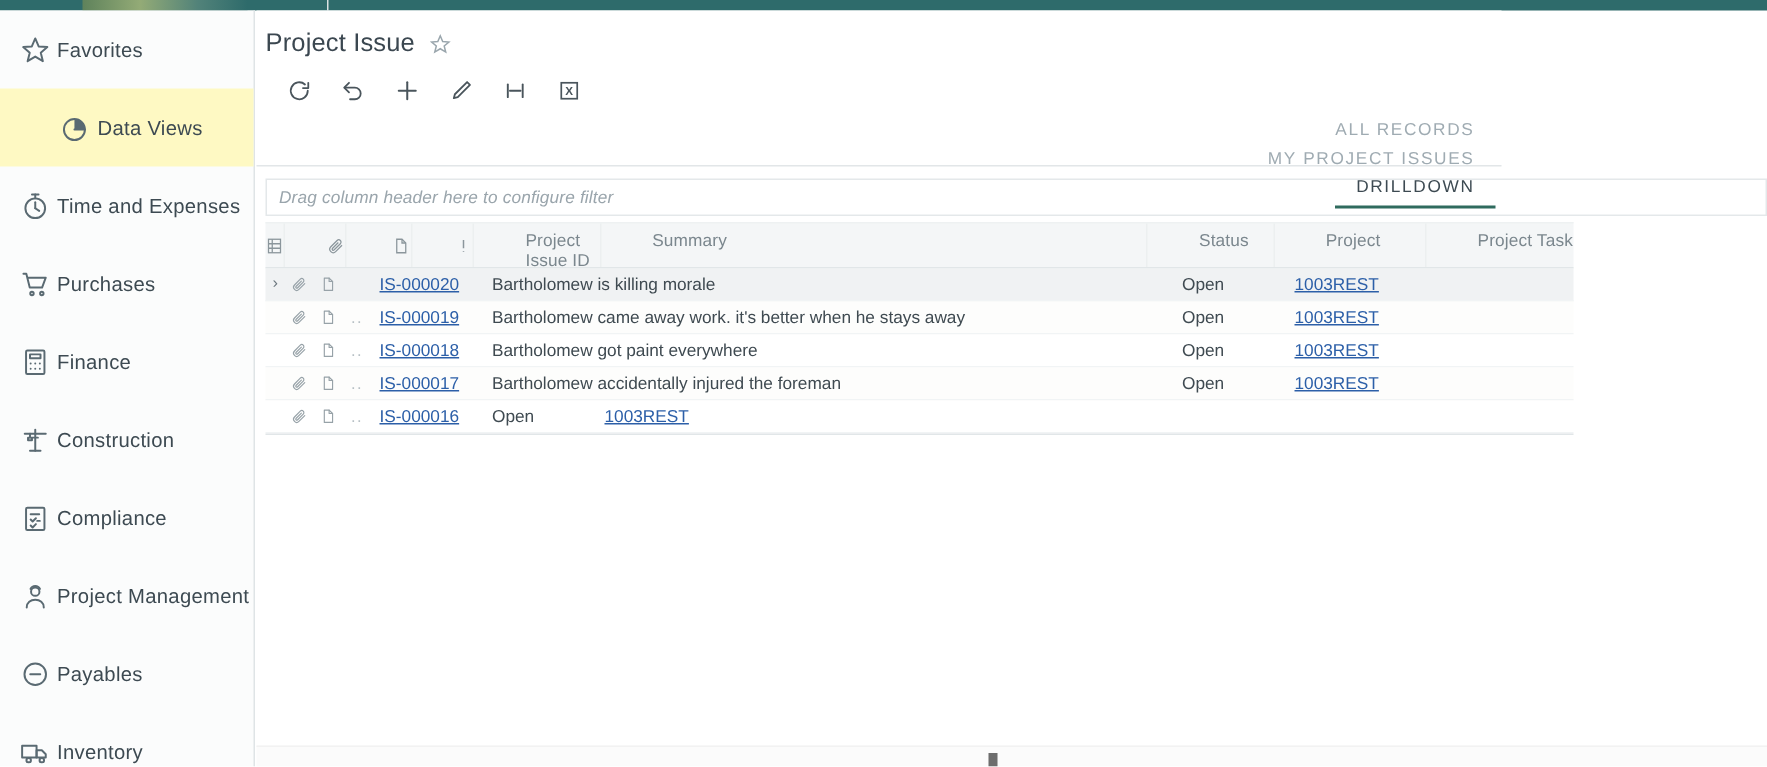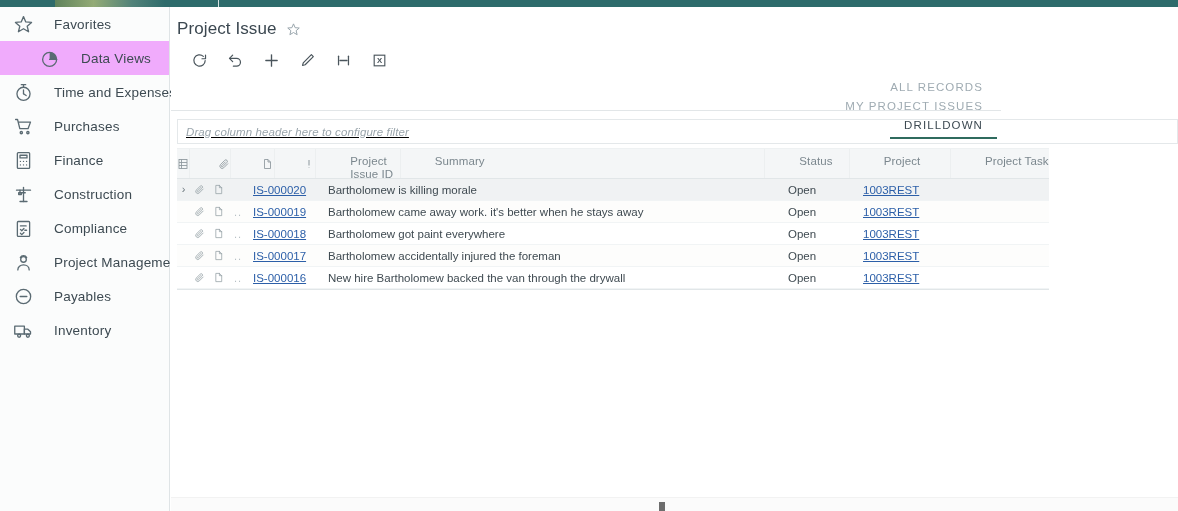--- a/index.html
+++ b/index.html
@@ -25,23 +25,23 @@
     position:absolute; left:218px; top:0; width:1px; height:7px; background:#d9e2e2;
   }
 
   
   .sidebar {
     position:absolute; left:0; top:7px; width:170px; height:504px;
     background:#fbfcfc; border-right:1px solid #dfe4e6;
   }
   .nav-item {
     position:relative; display:flex; align-items:center;
-    height:34px; padding-left:13px; gap:20px; cursor:pointer;
-  }
-  .nav-item.active { background:#f0abfc;padding-left:40px; }
+    height:52px; padding-left:13px; gap:4px; cursor:pointer;
+  }
+  .nav-item.active { background:#fef9c3;padding-left:40px; }
   .nav-icon { width:21px; height:21px; flex:0 0 21px; color:#5a6a72; display:block; }
   .nav-icon svg { width:21px; height:21px; display:block; }
   .nav-label {
     font-size:13.5px; color:#3d4a52; letter-spacing:.2px; white-space:nowrap;
   }
 
   
   .main { position:absolute; left:171px; top:7px; width:830px; height:504px; background:#fff; }
 
   .page-title-row { display:flex; align-items:center; gap:9px; padding:12px 0 0 6px; }
@@ -316,21 +316,21 @@
           </span>
         </button>
       </div>
 
     <div class="tabs" id="tabs">
         <div class="tab">ALL RECORDS</div>
         <div class="tab">MY PROJECT ISSUES</div>
         <div class="tab active">DRILLDOWN</div>
       </div>
 
-    <div class="filter-bar" style="width:1001px;text-decoration:underline;">
+    <div class="filter-bar" style="width:1001px;">
       <span>Drag column header here to configure filter</span>
     </div>
 
     <div class="grid">
       <div class="grid-head">
         <div class="hcell icon c-exp">
           <svg viewBox="0 0 24 24" fill="none" stroke="currentColor" stroke-width="1.7">
             <rect x="4" y="3" width="16" height="18"></rect>
               <line x1="4" y1="9" x2="20" y2="9"></line>
             <line x1="4" y1="15" x2="20" y2="15"></line>
@@ -482,21 +482,20 @@
                 <path d="M7 3h7l5 5v13H7z"></path>
                 <path d="M14 3v5h5"></path>
               </svg>
             </div>
             <div class="cell icon c-warn">
               <span class="dots">..</span>
             </div>
             <div class="cell c-id">
               <span class="link">IS-000016</span>
             </div>
-            <div class="cell c-sum">New hire Bartholomew backed the van through the drywall</div>
             <div class="cell c-sts">Open</div>
             <div class="cell c-prj">
               <span class="link">1003REST</span>
             </div>
             <div class="cell c-task"></div>
           </div>
         </div>
       <div class="grid-bottom"></div>
     </div>
 

